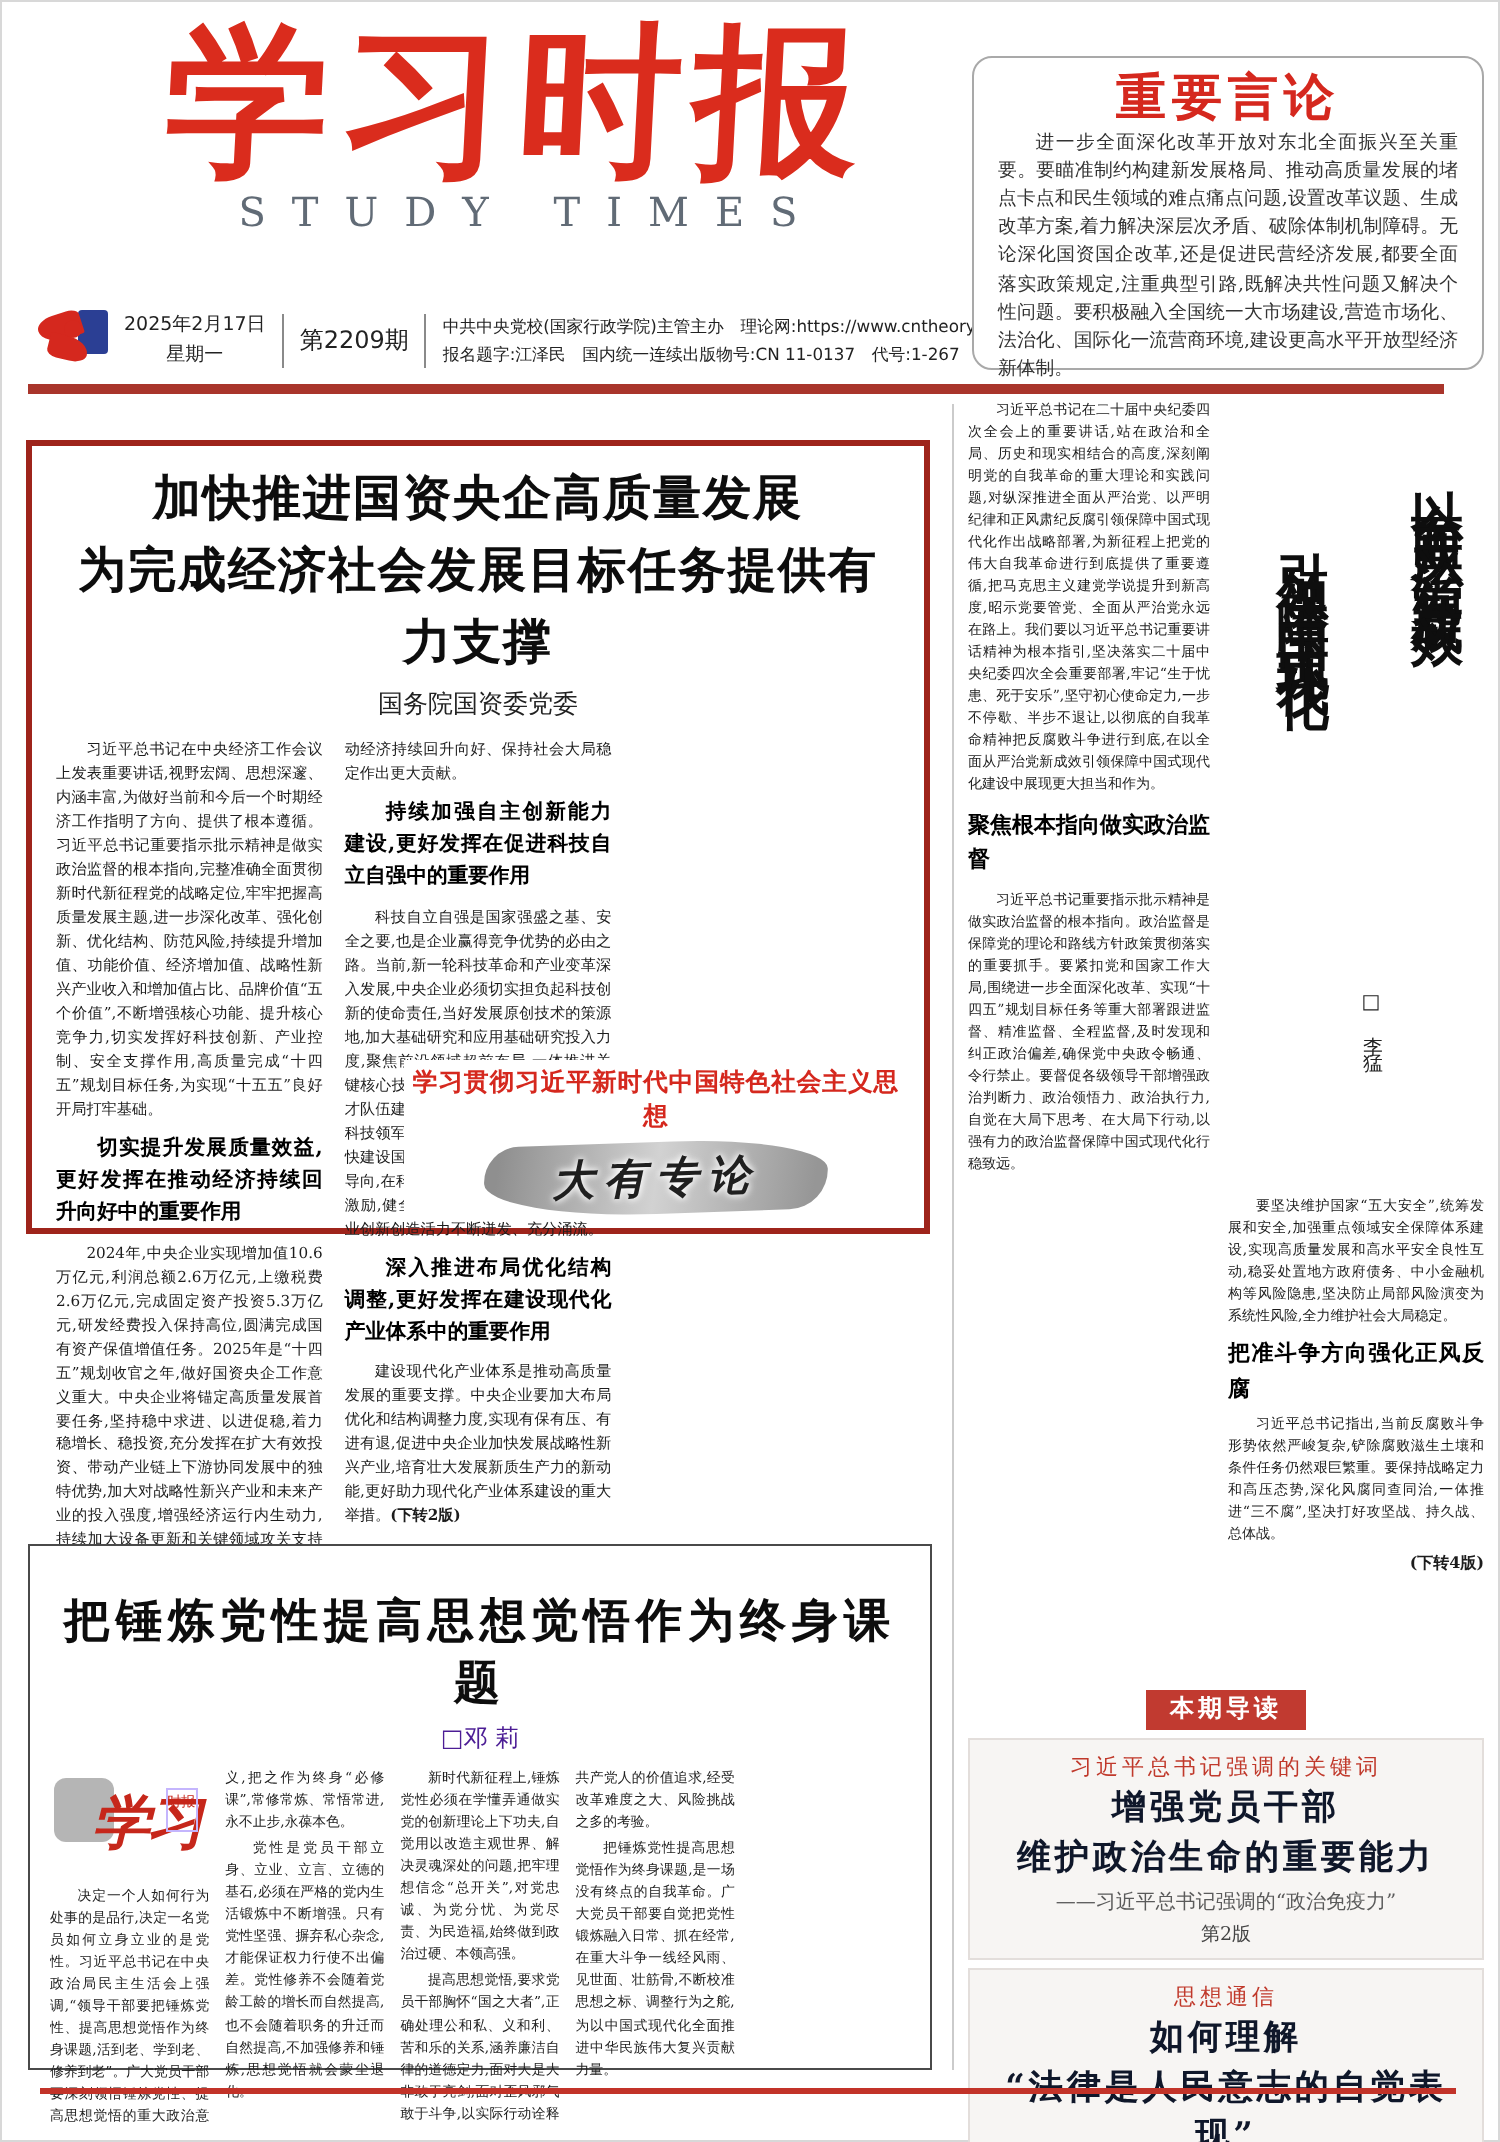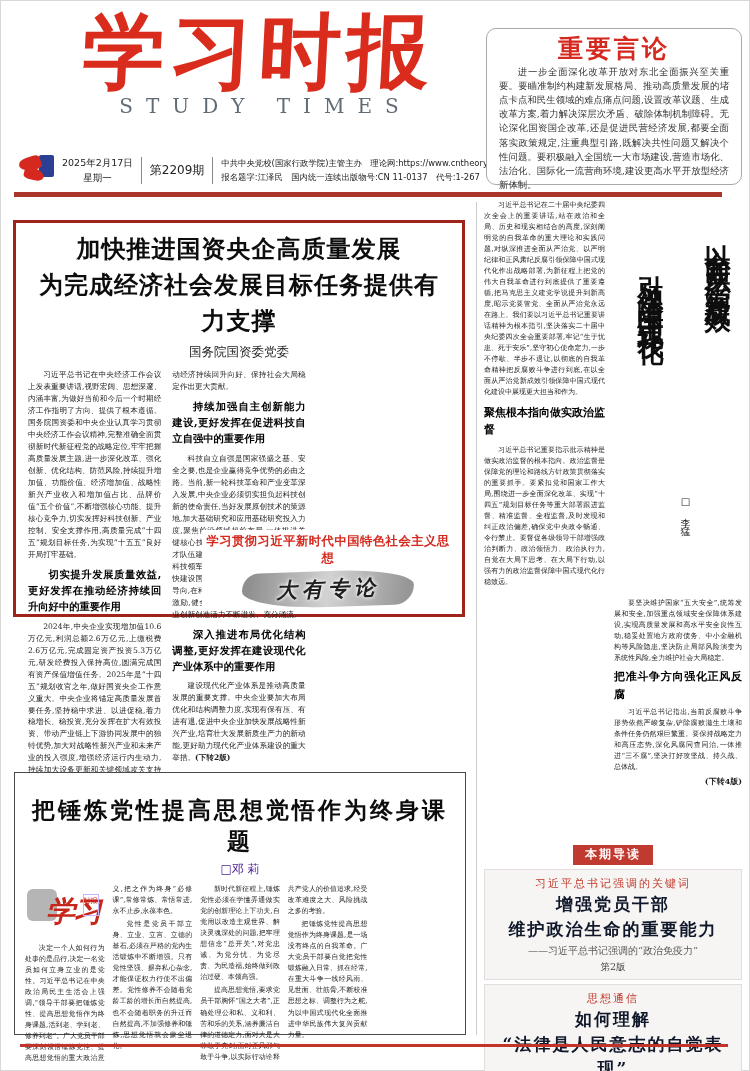--- a/index.html
+++ b/index.html
@@ -138,21 +138,21 @@
     <div class="remarks-body">进一步全面深化改革开放对东北全面振兴至关重要。要瞄准制约构建新发展格局、推动高质量发展的堵点卡点和民生领域的难点痛点问题,设置改革议题、生成改革方案,着力解决深层次矛盾、破除体制机制障碍。无论深化国资国企改革,还是促进民营经济发展,都要全面落实政策规定,注重典型引路,既解决共性问题又解决个性问题。要积极融入全国统一大市场建设,营造市场化、法治化、国际化一流营商环境,建设更高水平开放型经济新体制。</div>
   </div>
 
   <div class="redrule"></div>
 
   <div class="mainbox">
     <div class="m-h1 serif">加快推进国资央企高质量发展</div>
     <div class="m-h1 serif">为完成经济社会发展目标任务提供有力支撑</div>
     <div class="m-by">国务院国资委党委</div>
     <div class="m-body serif">
-      <p>习近平总书记在中央经济工作会议上发表重要讲话,视野宏阔、思想深邃、内涵丰富,为做好当前和今后一个时期经济工作指明了方向、提供了根本遵循。国务院国资委和中央企业认真学习贯彻中央经济工作会议精神,完整准确全面贯彻新时代新征程党的战略定位,牢牢把握高质量发展主题,进一步深化改革、强化创新、优化结构、防范风险,持续提升增加值、功能价值、经济增加值、战略性新兴产业收入和增加值占比、品牌价值“五个价值”,不断增强核心功能、提升核心竞争力,切实发挥好科技创新、产业控制、安全支撑作用,高质量完成“十四五”规划目标任务,为实现“十五五”良好开局打牢基础。</p>
+      <p>习近平总书记在中央经济工作会议上发表重要讲话,视野宏阔、思想深邃、内涵丰富,为做好当前和今后一个时期经济工作指明了方向、提供了根本遵循。习近平总书记重要指示批示精神是做实政治监督的根本指向,完整准确全面贯彻新时代新征程党的战略定位,牢牢把握高质量发展主题,进一步深化改革、强化创新、优化结构、防范风险,持续提升增加值、功能价值、经济增加值、战略性新兴产业收入和增加值占比、品牌价值“五个价值”,不断增强核心功能、提升核心竞争力,切实发挥好科技创新、产业控制、安全支撑作用,高质量完成“十四五”规划目标任务,为实现“十五五”良好开局打牢基础。</p>
       <div class="m-sub">切实提升发展质量效益,更好发挥在推动经济持续回升向好中的重要作用</div>
       <p>2024年,中央企业实现增加值10.6万亿元,利润总额2.6万亿元,上缴税费2.6万亿元,完成固定资产投资5.3万亿元,研发经费投入保持高位,圆满完成国有资产保值增值任务。2025年是“十四五”规划收官之年,做好国资央企工作意义重大。中央企业将锚定高质量发展首要任务,坚持稳中求进、以进促稳,着力稳增长、稳投资,充分发挥在扩大有效投资、带动产业链上下游协同发展中的独特优势,加大对战略性新兴产业和未来产业的投入强度,增强经济运行内生动力,持续加大设备更新和关键领域攻关支持力度,全力以赴完成全年目标任务,为推动经济持续回升向好、保持社会大局稳定作出更大贡献。</p>
       <div class="m-sub">持续加强自主创新能力建设,更好发挥在促进科技自立自强中的重要作用</div>
       <p>科技自立自强是国家强盛之基、安全之要,也是企业赢得竞争优势的必由之路。当前,新一轮科技革命和产业变革深入发展,中央企业必须切实担负起科技创新的使命责任,当好发展原创技术的策源地,加大基础研究和应用基础研究投入力度,聚焦前沿领域超前布局,一体推进关键核心技术攻关。大力实施中央企业人才队伍建设行动,加大顶尖科学家、一流科技领军人才和创新团队的引进力度,加快建设国家战略人才力量,以创新创造为导向,在科研人员中开展多种形式中长期激励,健全鼓励探索宽容失败机制,让企业创新创造活力不断迸发、充分涌流。</p>
       <div class="m-sub">深入推进布局优化结构调整,更好发挥在建设现代化产业体系中的重要作用</div>
       <p><span>建设现代化产业体系是推动高质量发展的重要支撑。中央企业要加大布局优化和结构调整力度,实现有保有压、有进有退,促进中央企业加快发展战略性新兴产业,培育壮大发展新质生产力的新动能,更好助力现代化产业体系建设的重大举措。</span><span class="m-cont">(下转2版)</span></p>
     </div>
     <div class="stamp">
       <div class="stamp-line">学习贯彻习近平新时代中国特色社会主义思想</div>
       <div class="stamp-brush">

